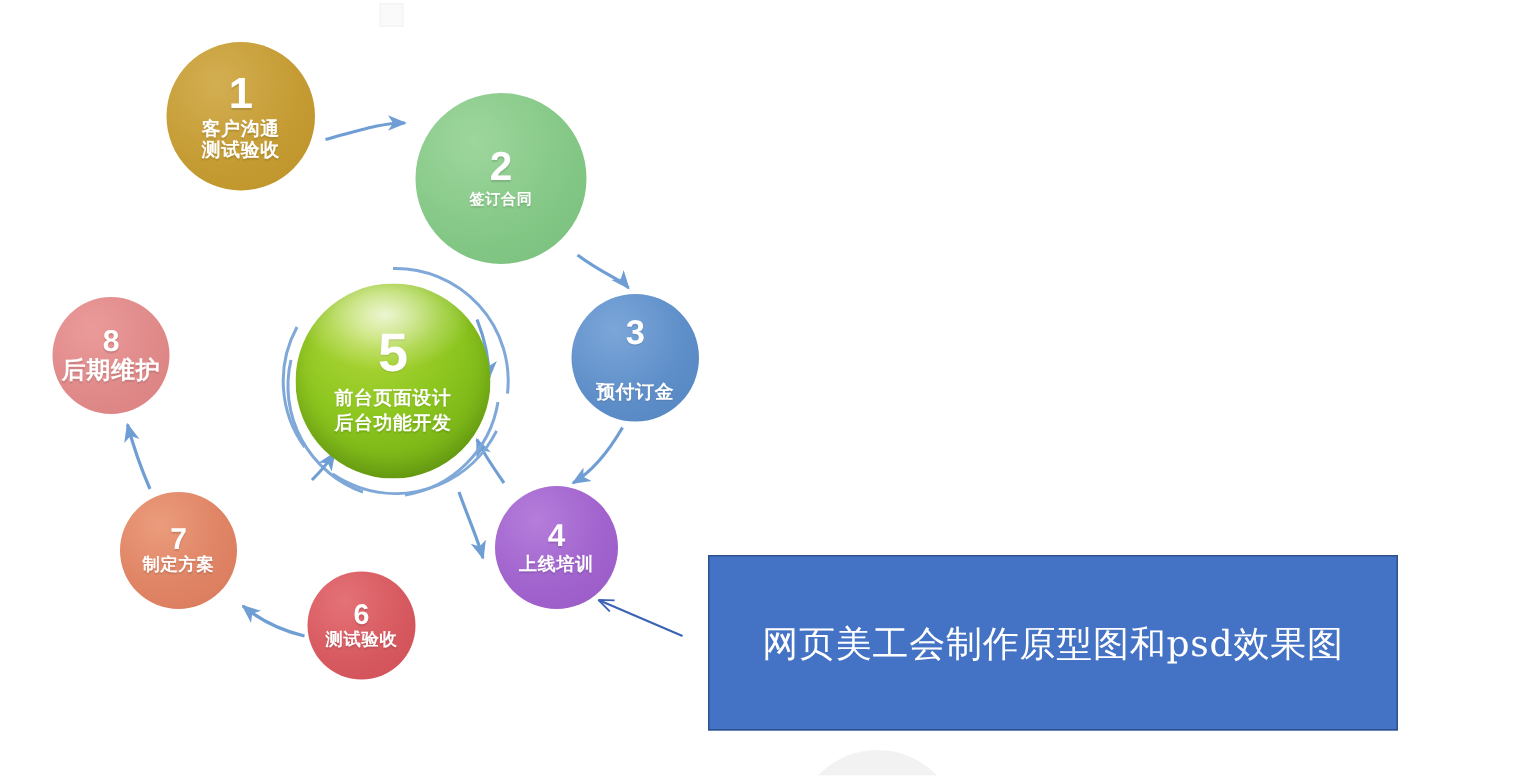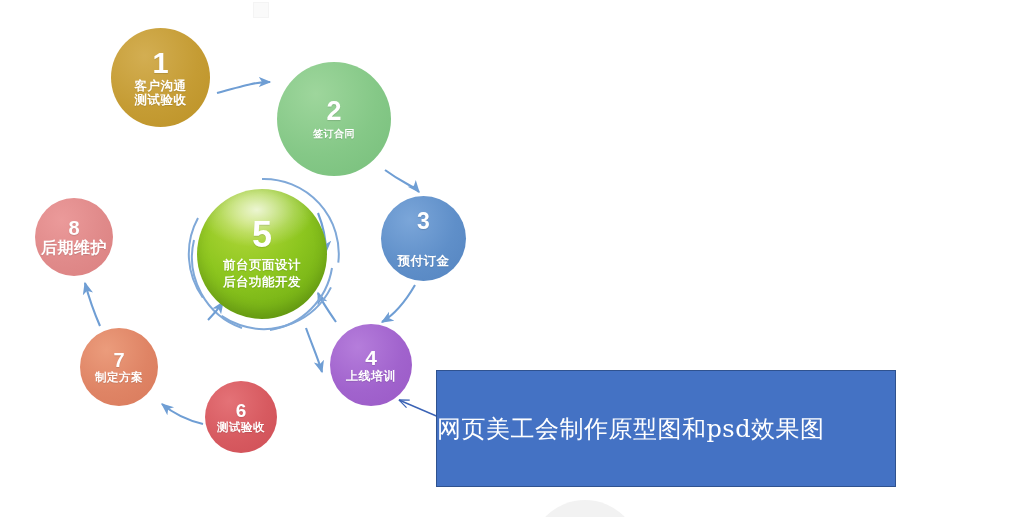--- a/index.html
+++ b/index.html
@@ -131,29 +131,30 @@
     position: absolute;
     left: 0; top: 0;
     width: 1009px;
     height: 517px;
     pointer-events: none;
   }
 
   
   #callout {
     position: absolute;
-    left: 436px;
+    left: 472px;
     top: 370px;
     width: 460px;
     height: 117px;
     background: #4472c4;
     border: 1px solid #2f528f;
     box-sizing: border-box;
     display: flex;
     align-items: center;
+    justify-content: center;
   }
   #callout .callout-text {
     color: #ffffff;
     font-family: "DejaVu Serif", "Liberation Serif", serif;
     font-size: 24px;
     letter-spacing: 0.5px;
     white-space: nowrap;
   }
 </style>
 </head>

